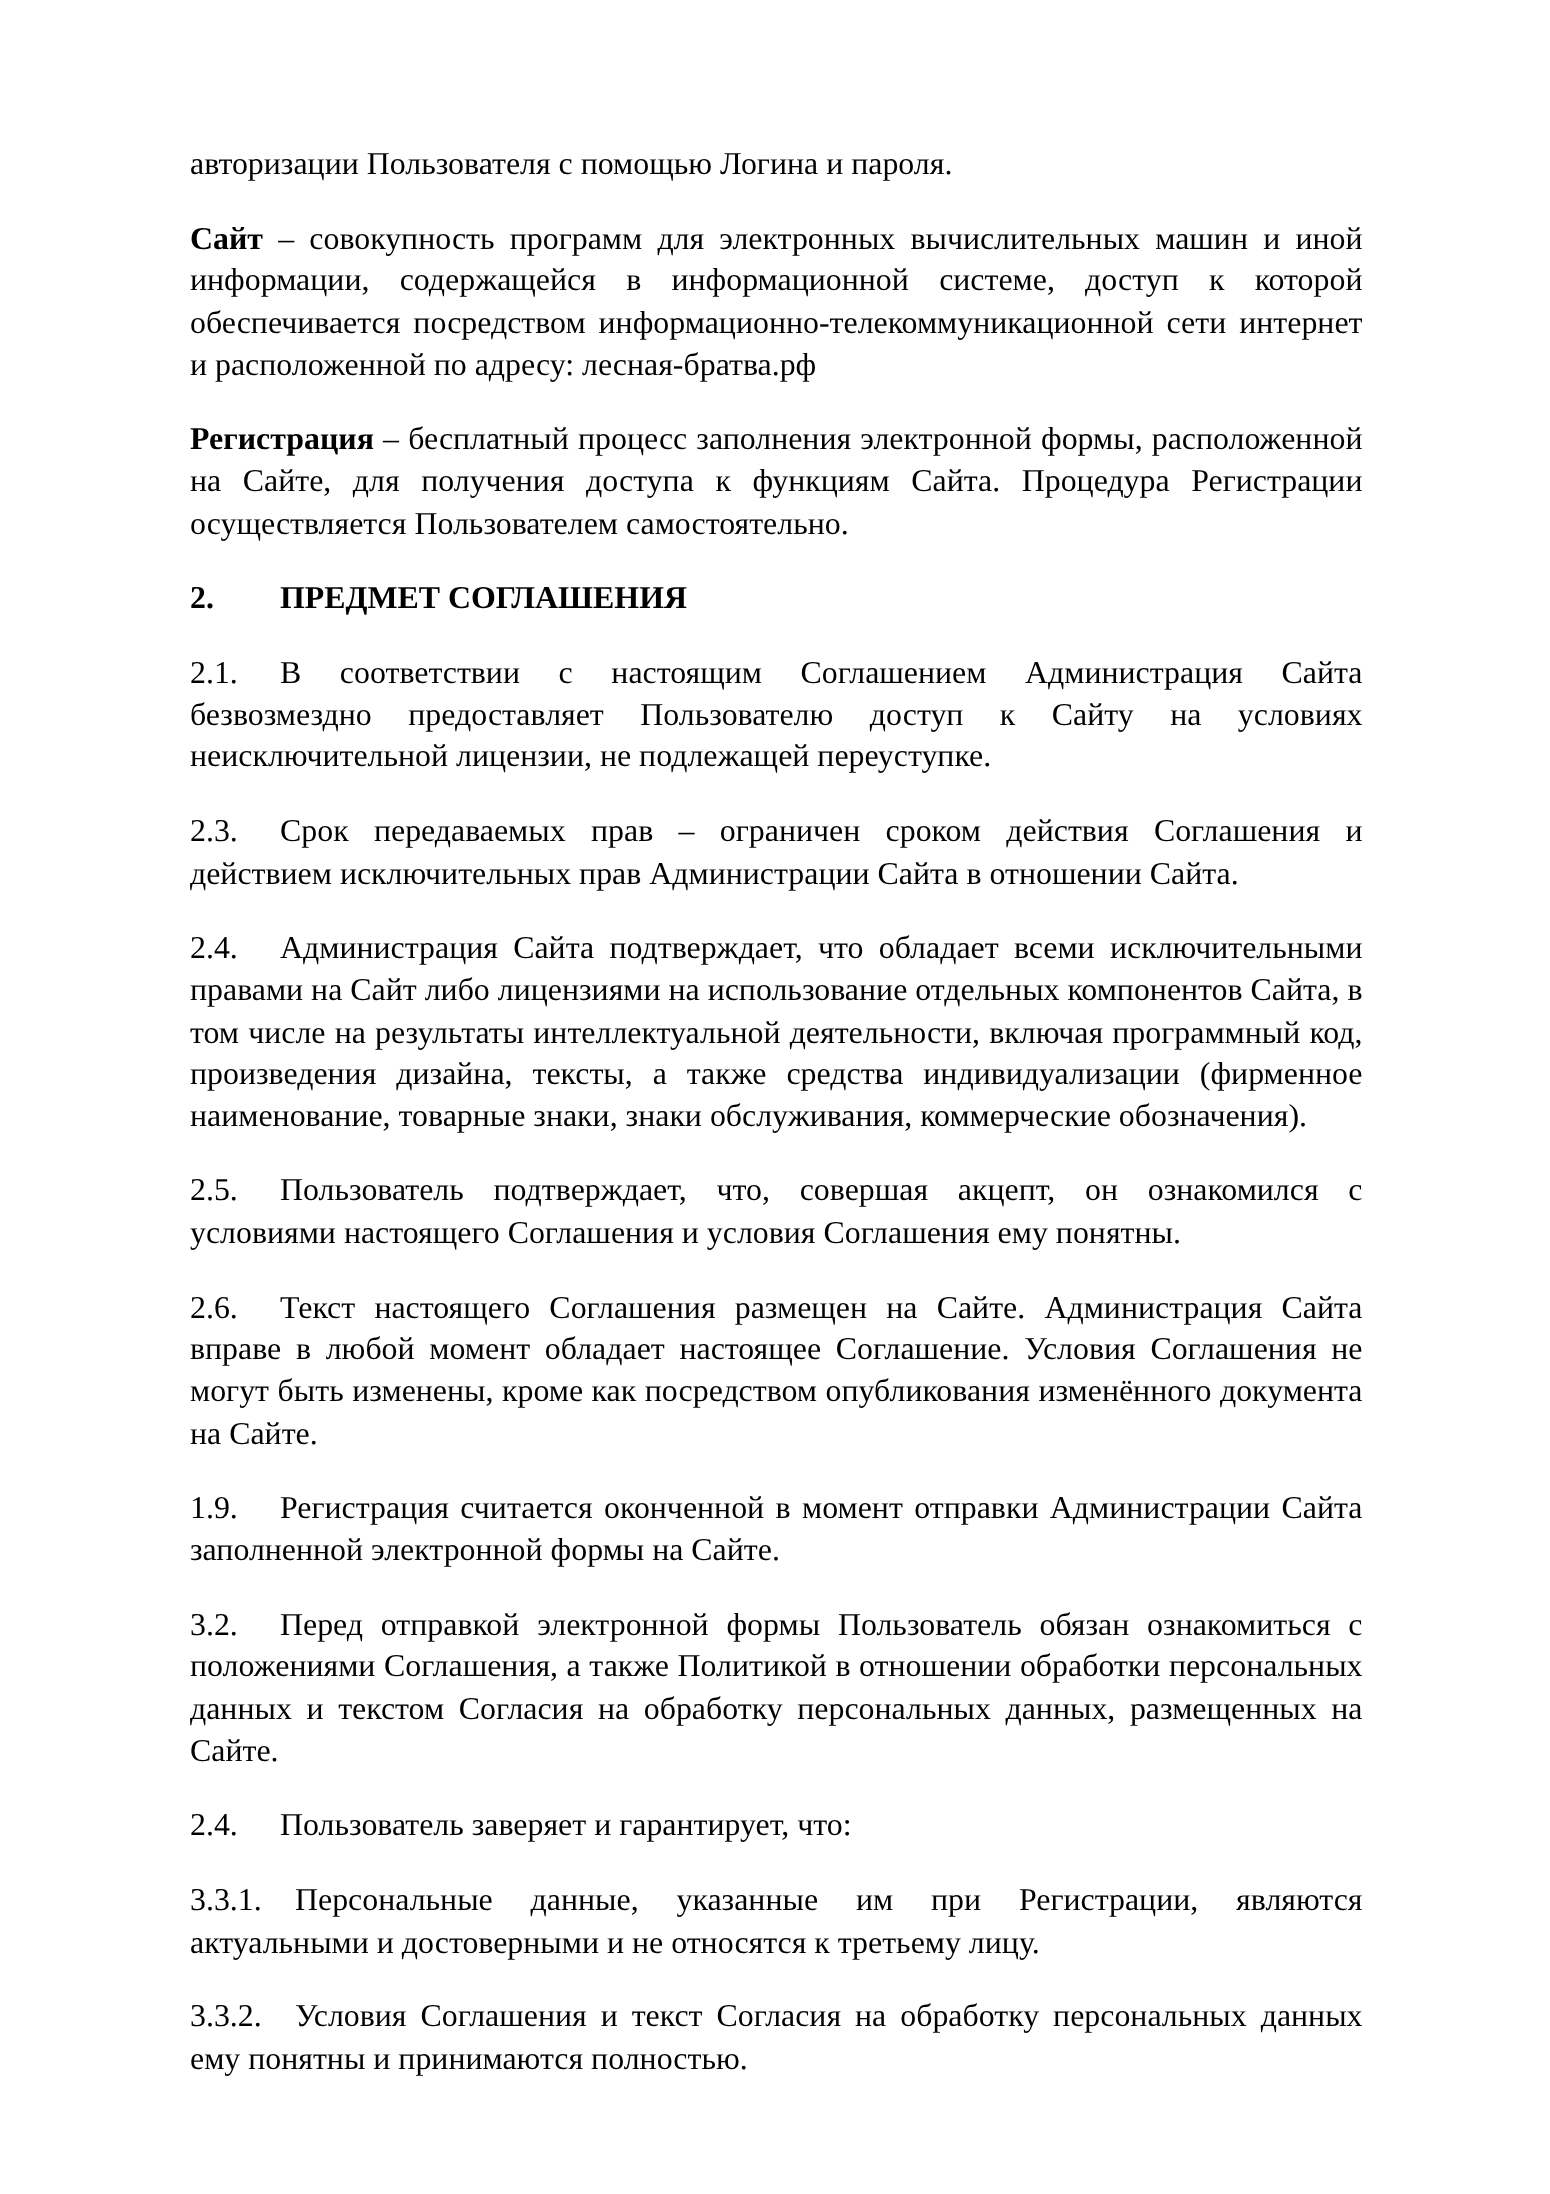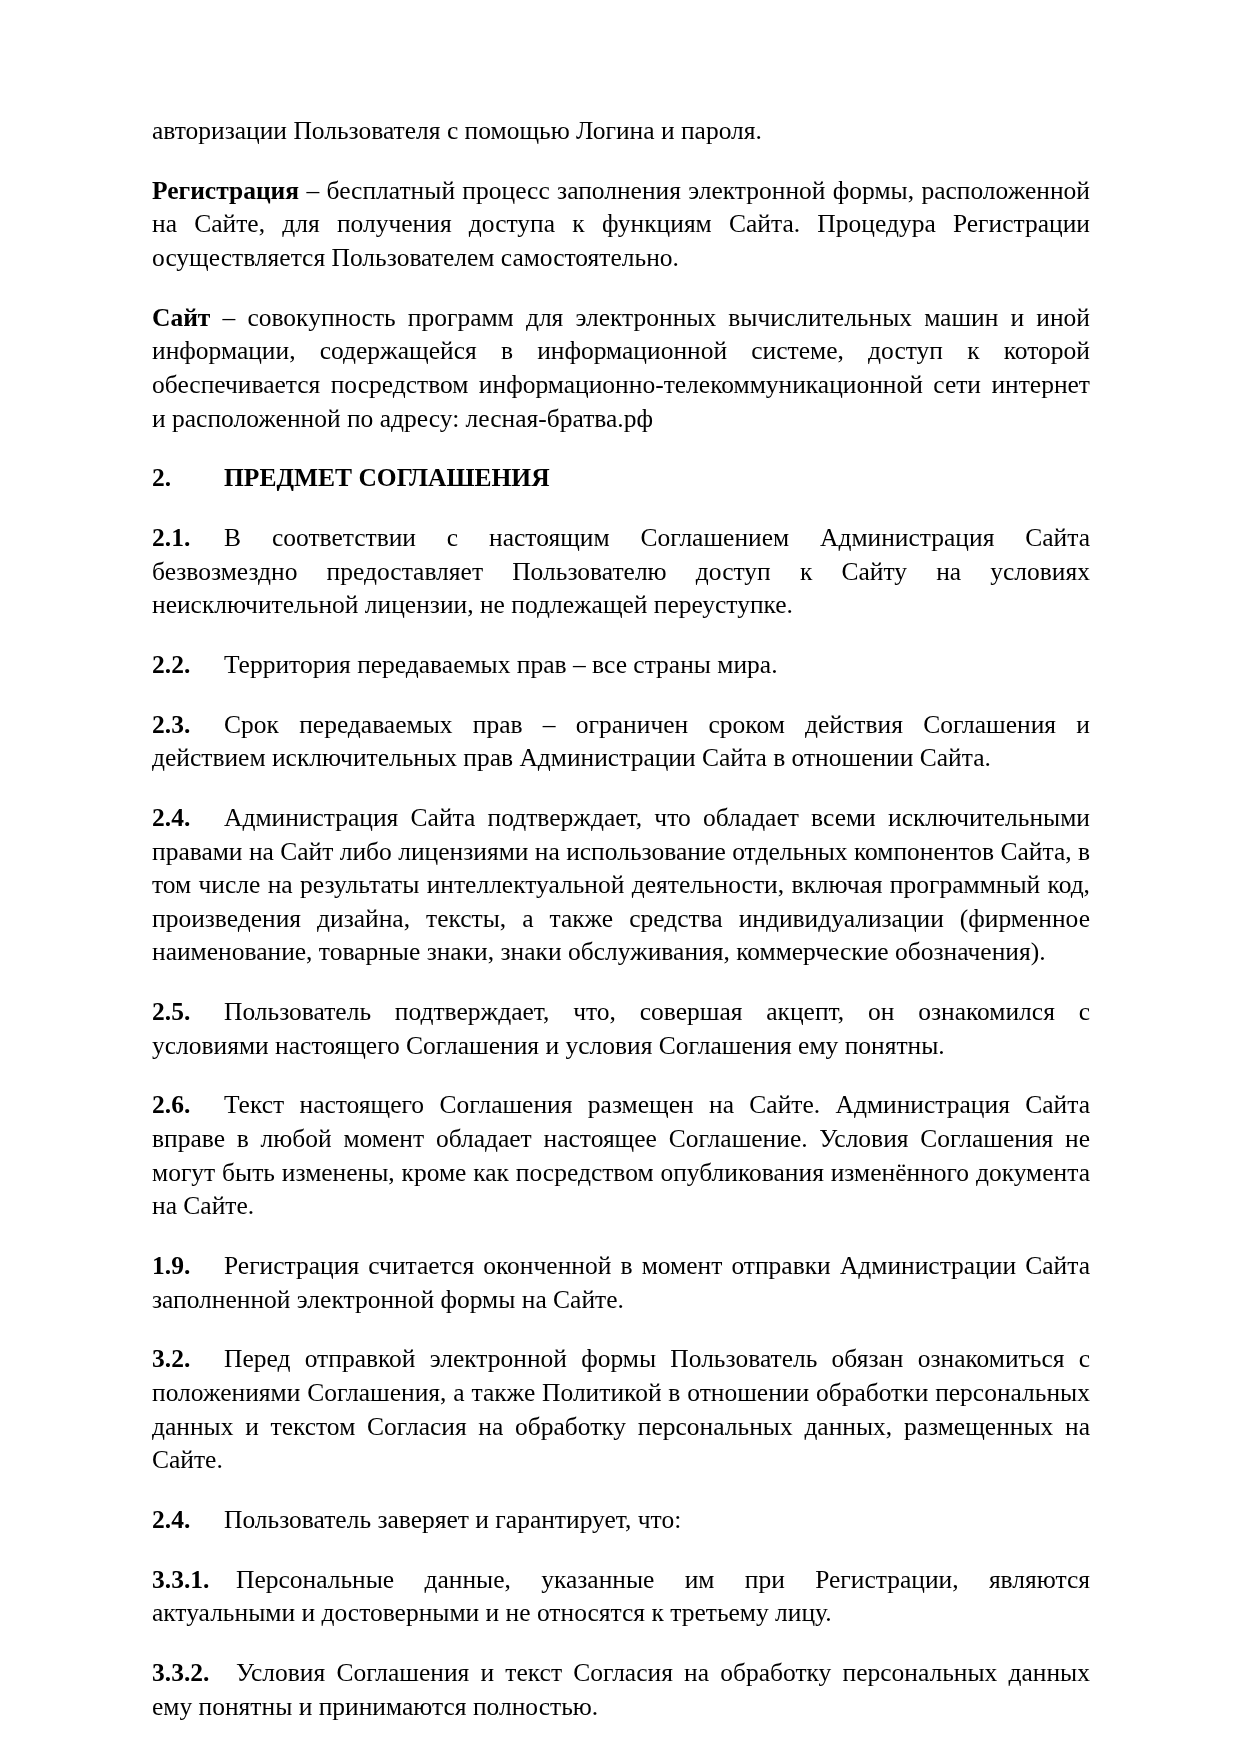--- a/index.html
+++ b/index.html
@@ -35,21 +35,20 @@
     text-justify: inter-word;
     hyphens: none;
   }
   p.para.last-block {
     margin-bottom: 26px;
   }
   .tab-num {
     
     display: inline-block;
     min-width: 72px;
-    font-weight: bold;
   }
   .tab-num.wide {
     min-width: 84px;
   }
   h2.heading {
     margin: 6px 0 26px 0;
     font-size: 25.5px;
     line-height: 1.32;
     font-weight: bold;
     text-align: left;
@@ -66,38 +65,35 @@
 <body>
 
 <div class="page">
   <div class="content">
 
     <p class="para">
       <span>авторизации Пользователя с помощью Логина и пароля.</span>
     </p>
 
     <p class="para">
-      <span class="term">Регистрация</span><span> – бесплатный процесс заполнения электронной формы, расположенной на Сайте, для получения доступа к функциям Сайта. Процедура Регистрации осуществляется Пользователем самостоятельно.</span>
+      <span class="term">Сайт</span><span> – совокупность программ для электронных вычислительных машин и иной информации, содержащейся в информационной системе, доступ к которой обеспечивается посредством информационно-телекоммуникационной сети интернет и расположенной по адресу: лесная-братва.рф</span>
     </p>
 
     <p class="para">
-      <span class="term">Сайт</span><span> – совокупность программ для электронных вычислительных машин и иной информации, содержащейся в информационной системе, доступ к которой обеспечивается посредством информационно-телекоммуникационной сети интернет и расположенной по адресу: лесная-братва.рф</span>
+      <span class="term">Регистрация</span><span> – бесплатный процесс заполнения электронной формы, расположенной на Сайте, для получения доступа к функциям Сайта. Процедура Регистрации осуществляется Пользователем самостоятельно.</span>
     </p>
 
     <h2 class="heading">
       <span class="tab-num">2.</span><span>ПРЕДМЕТ СОГЛАШЕНИЯ</span>
     </h2>
 
     <p class="para">
       <span class="tab-num">2.1.</span><span>В соответствии с настоящим Соглашением Администрация Сайта безвозмездно предоставляет Пользователю доступ к Сайту на условиях неисключительной лицензии, не подлежащей переуступке.</span>
     </p>
 
-    <p class="para">
-      <span class="tab-num">2.2.</span><span>Территория передаваемых прав – все страны мира.</span>
-    </p>
 
     <p class="para">
       <span class="tab-num">2.3.</span><span>Срок передаваемых прав – ограничен сроком действия Соглашения и действием исключительных прав Администрации Сайта в отношении Сайта.</span>
     </p>
 
     <p class="para">
       <span class="tab-num">2.4.</span><span>Администрация Сайта подтверждает, что обладает всеми исключительными правами на Сайт либо лицензиями на использование отдельных компонентов Сайта, в том числе на результаты интеллектуальной деятельности, включая программный код, произведения дизайна, тексты, а также средства индивидуализации (фирменное наименование, товарные знаки, знаки обслуживания, коммерческие обозначения).</span>
     </p>
 
     <p class="para">

